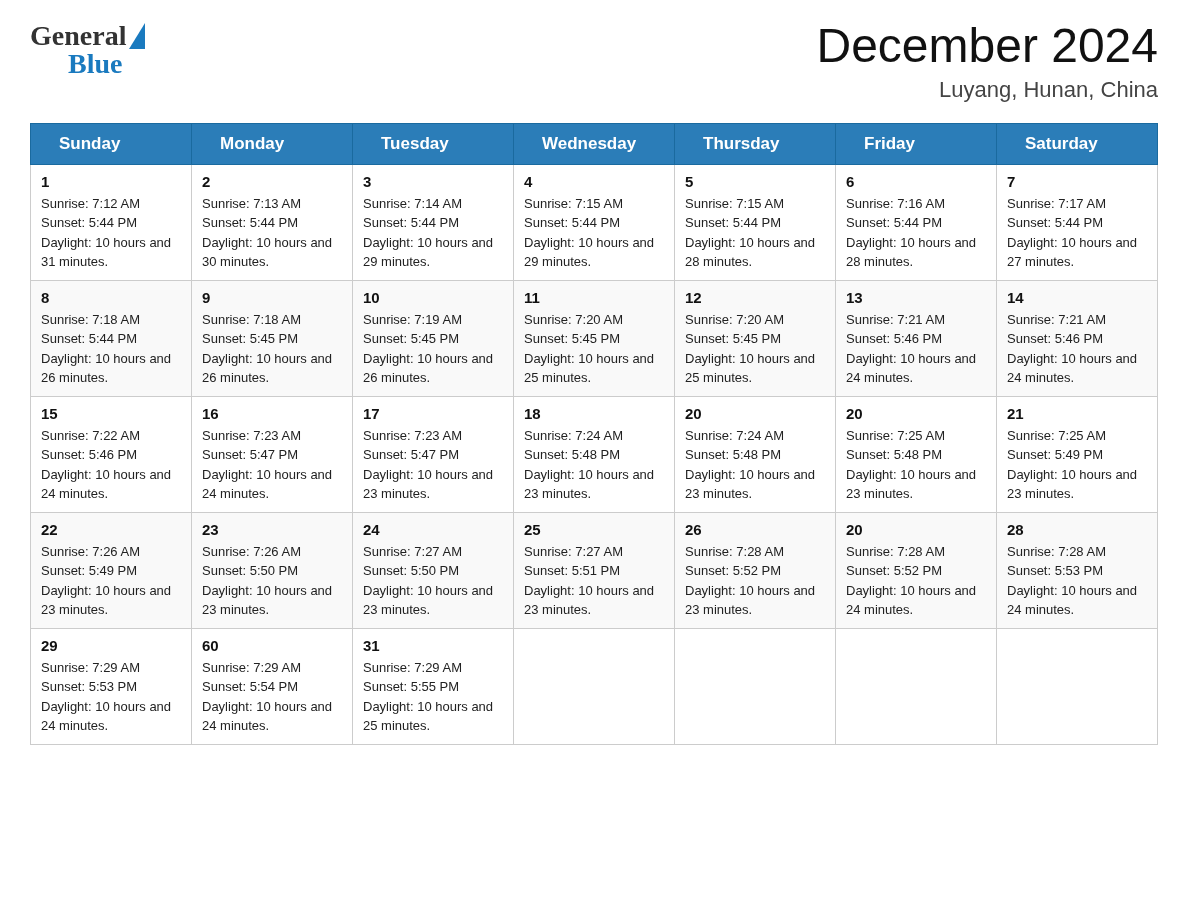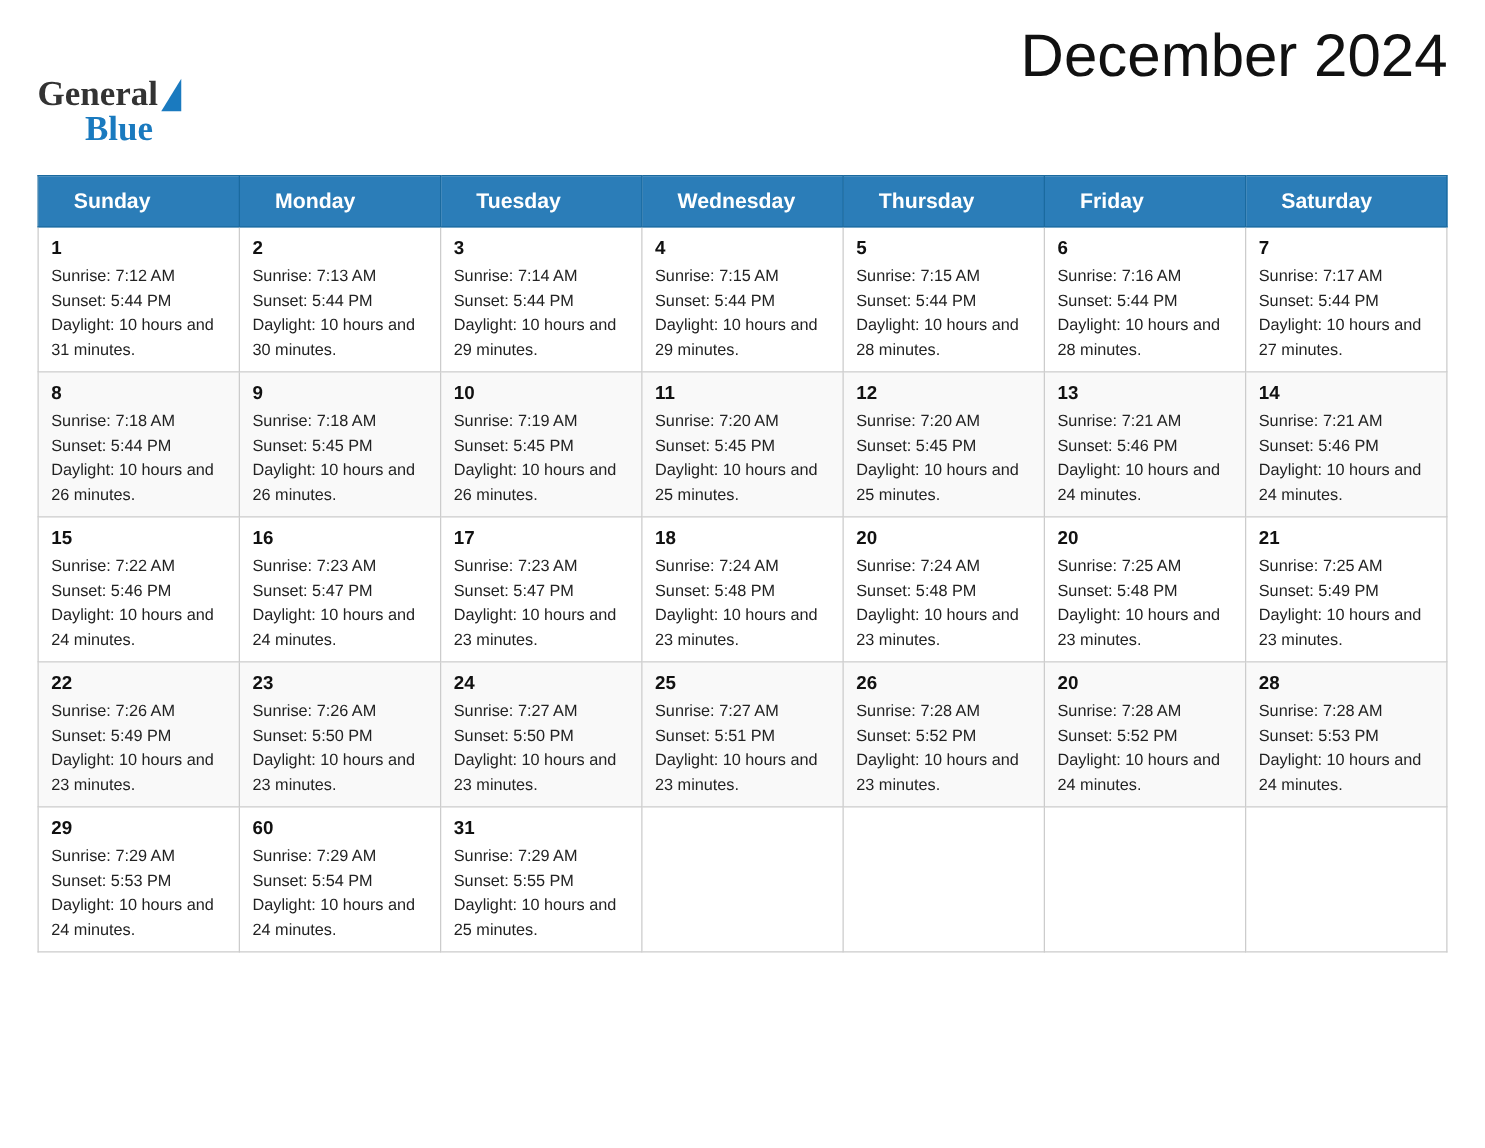--- a/index.html
+++ b/index.html
@@ -77,21 +77,20 @@
     .day-info {
       font-size: 13px;
       line-height: 1.5;
       color: #222;
     }
 
     .logo-wrapper {
       display: flex;
       flex-direction: column;
       align-items: flex-start;
-      margin-top: 40px;
     }
 
     .logo-row1 {
       display: flex;
       align-items: center;
     }
 
     .logo-row2 {
       display: flex;
       align-items: center;
@@ -136,20 +135,21 @@
     <div class="logo-row1">
       <span class="logo-eneral">General</span>
       <span class="logo-arrow"></span>
     </div>
     <div class="logo-row2">
       <span class="logo-blue-text">Blue</span>
     </div>
   </div>
   <div class="title-area">
     <div class="month-title">December 2024</div>
+    <div class="location">Luyang, Hunan, China</div>
   </div>
 </div>
 
 <table class="calendar">
   <thead>
     <tr>
       <th>Sunday</th>
       <th>Monday</th>
       <th>Tuesday</th>
       <th>Wednesday</th>

